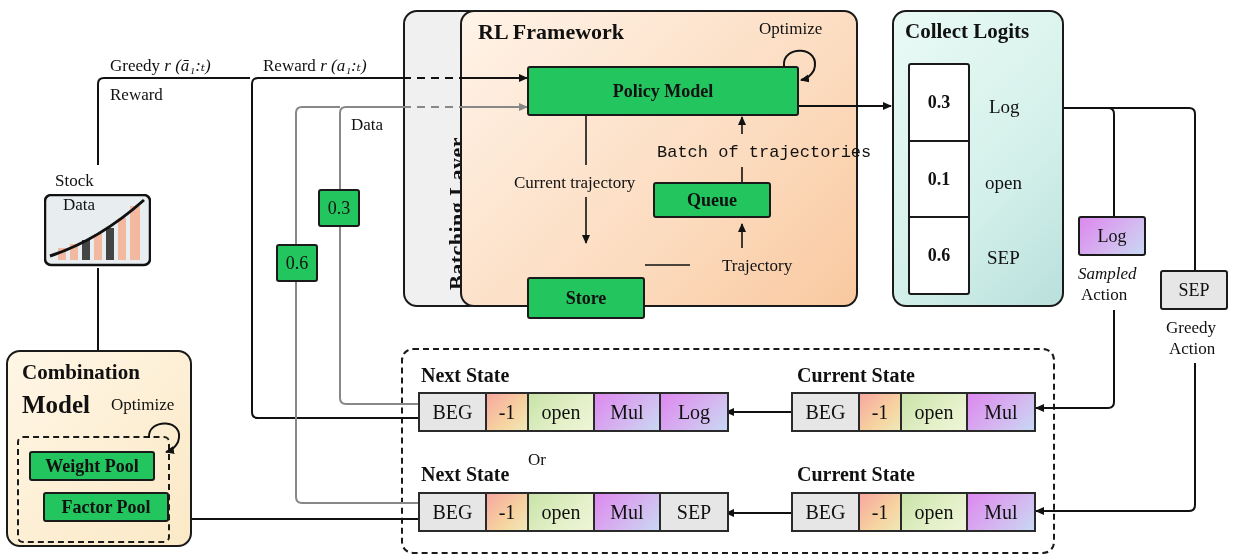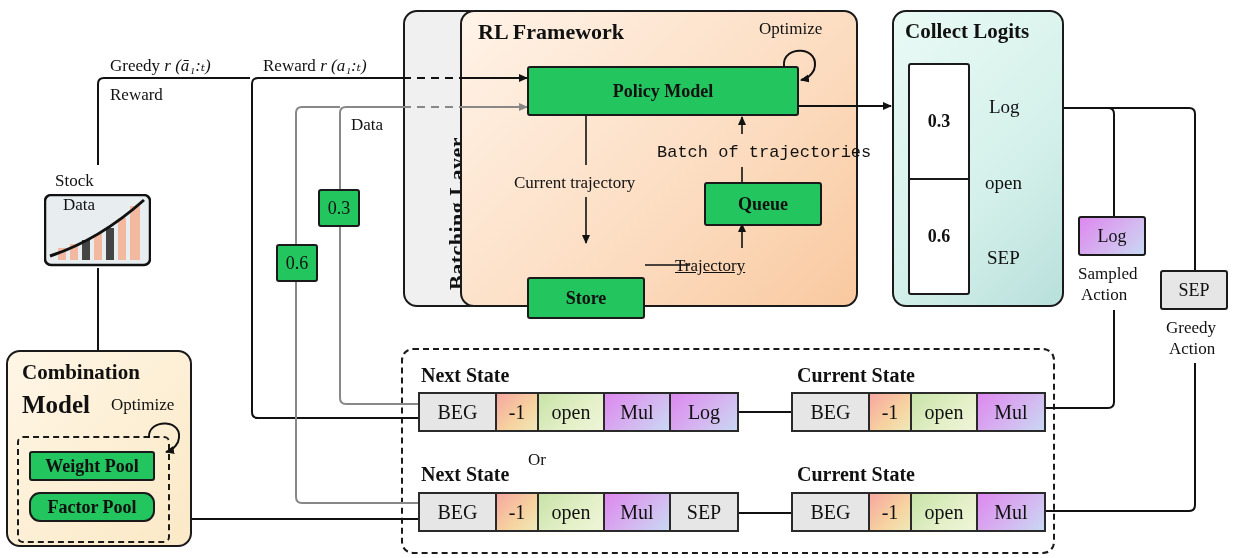--- a/index.html
+++ b/index.html
@@ -26,21 +26,21 @@
   .stack { position: absolute; left: 908px; top: 63px; width: 62px; height: 232px; border: 2px solid #1a1a1a;
            border-radius: 3px; background: #fff; box-sizing: border-box; display: flex; flex-direction: column; }
   .stack .cell { flex: 1; display: flex; align-items: center; justify-content: center; font-weight: bold; font-size: 18px;
                  border-bottom: 2px solid #1a1a1a; }
   .stack .cell:last-child { border-bottom: none; }
 
   .seq { position: absolute; display: flex; height: 40px; border: 2px solid #2a2a2a; box-sizing: border-box; }
   .tok { height: 100%; display: flex; align-items: center; justify-content: center; font-size: 20px;
          border-right: 2px solid #2a2a2a; box-sizing: border-box; }
   .tok:last-child { border-right: none; }
-  .t-beg { width: 77px; background: #e6e6e6; }
+  .t-beg { width: 67px; background: #e6e6e6; }
   .t-num { width: 42px; background: linear-gradient(135deg, #f7a7a0 0%, #f6d3a0 60%, #efe8b8 100%); }
   .t-open { width: 66px; background: linear-gradient(135deg, #c8e3a8 0%, #e4f0c8 60%, #eef5d8 100%); }
   .t-mul { width: 66px; background: linear-gradient(135deg, #dd88ef 0%, #d4b8f0 60%, #c8d8f4 100%); }
   .t-log { width: 66px; background: linear-gradient(135deg, #dd88ef 0%, #d4b8f0 60%, #c8d8f4 100%); }
   .t-sep { width: 66px; background: #e6e6e6; }
 
   .vert { position: absolute; left: 444px; top: 290px; transform-origin: left top; transform: rotate(-90deg);
           font-size: 22px; font-weight: bold; white-space: nowrap; letter-spacing: 0.5px; }
   .chart-icon { position: absolute; left: 44px; top: 194px; width: 107px; height: 74px; }
 </style>
@@ -123,45 +123,46 @@
   <rect x="86" y="12" width="10" height="54" fill="#f2b8a0"></rect>
   <path d="M6,62 Q55,46 100,6" fill="none" stroke="#111" stroke-width="3"></path>
 </svg>
 <div class="lbl" style="left:55px;top:196px;margin-left:8px;">Data</div>
 
 <div class="lbl bold" style="left:478px;top:21px;font-size:22px;">RL Framework</div>
 <div class="lbl" style="left:759px;top:20px;">Optimize</div>
 <div class="box bold" style="left:527px;top:66px;width:272px;height:50px;">Policy Model</div>
 <div class="lbl" style="left:514px;top:174px;">Current trajectory</div>
 <div class="lbl" style="left:657px;top:144px;font-family:Liberation Mono, monospace;">Batch of trajectories</div>
-<div class="box bold" style="left:704px;top:182px;width:118px;height:44px;">Queue</div>
+<div class="box bold" style="left:653px;top:182px;width:118px;height:36px;">Queue</div>
 <div class="box bold" style="left:527px;top:244px;width:118px;height:42px;margin-top:33px;">Store</div>
-<div class="lbl" style="left:675px;top:257px;text-decoration:underline;">Trajectory</div>
+<div class="lbl" style="left:722px;top:257px;">Trajectory</div>
 
 <div class="lbl bold" style="left:905px;top:21px;font-size:21px;">Collect Logits</div>
 <div class="stack">
   <div class="cell">0.3</div>
+  <div class="cell">0.1</div>
   <div class="cell">0.6</div>
 </div>
 <div class="lbl" style="left:989px;top:97px;font-size:19px;">Log</div>
 <div class="lbl" style="left:985px;top:173px;font-size:19px;">open</div>
 <div class="lbl" style="left:987px;top:248px;font-size:19px;">SEP</div>
 
 <div class="box" style="left:1078px;top:216px;width:68px;height:40px;background:linear-gradient(135deg,#dd88ef 0%,#d4b8f0 60%,#c8d8f4 100%);">Log</div>
-<div class="lbl" style="left:1078px;top:265px;">Sampled</div>
+<div class="lbl" style="left:1078px;top:265px;font-style:italic;">Sampled</div>
 <div class="lbl" style="left:1081px;top:286px;">Action</div>
 <div class="box" style="left:1160px;top:270px;width:68px;height:40px;background:#e6e6e6;">SEP</div>
 <div class="lbl" style="left:1166px;top:319px;">Greedy</div>
 <div class="lbl" style="left:1169px;top:340px;">Action</div>
 
 <div class="lbl bold" style="left:22px;top:362px;font-size:21px;">Combination</div>
 <div class="lbl bold" style="left:22px;top:392px;font-size:25px;">Model</div>
 <div class="lbl" style="left:111px;top:396px;">Optimize</div>
 <div class="box bold" style="left:29px;top:451px;width:126px;height:30px;">Weight Pool</div>
-<div class="box bold" style="left:29px;top:492px;width:126px;height:30px;border-radius:11px;">Factor Pool</div>
+<div class="box bold" style="left:43px;top:492px;width:126px;height:30px;">Factor Pool</div>
 
 <div class="lbl bold" style="left:421px;top:365px;font-size:20px;">Next State</div>
 <div class="lbl bold" style="left:797px;top:365px;font-size:20px;">Current State</div>
 <div class="lbl" style="left:528px;top:451px;">Or</div>
 <div class="lbl bold" style="left:421px;top:464px;font-size:20px;">Next State</div>
 <div class="lbl bold" style="left:797px;top:464px;font-size:20px;">Current State</div>
 
 <div class="seq" style="left:418px;top:392px;">
   <div class="tok t-beg">BEG</div>
   <div class="tok t-num">-1</div>

